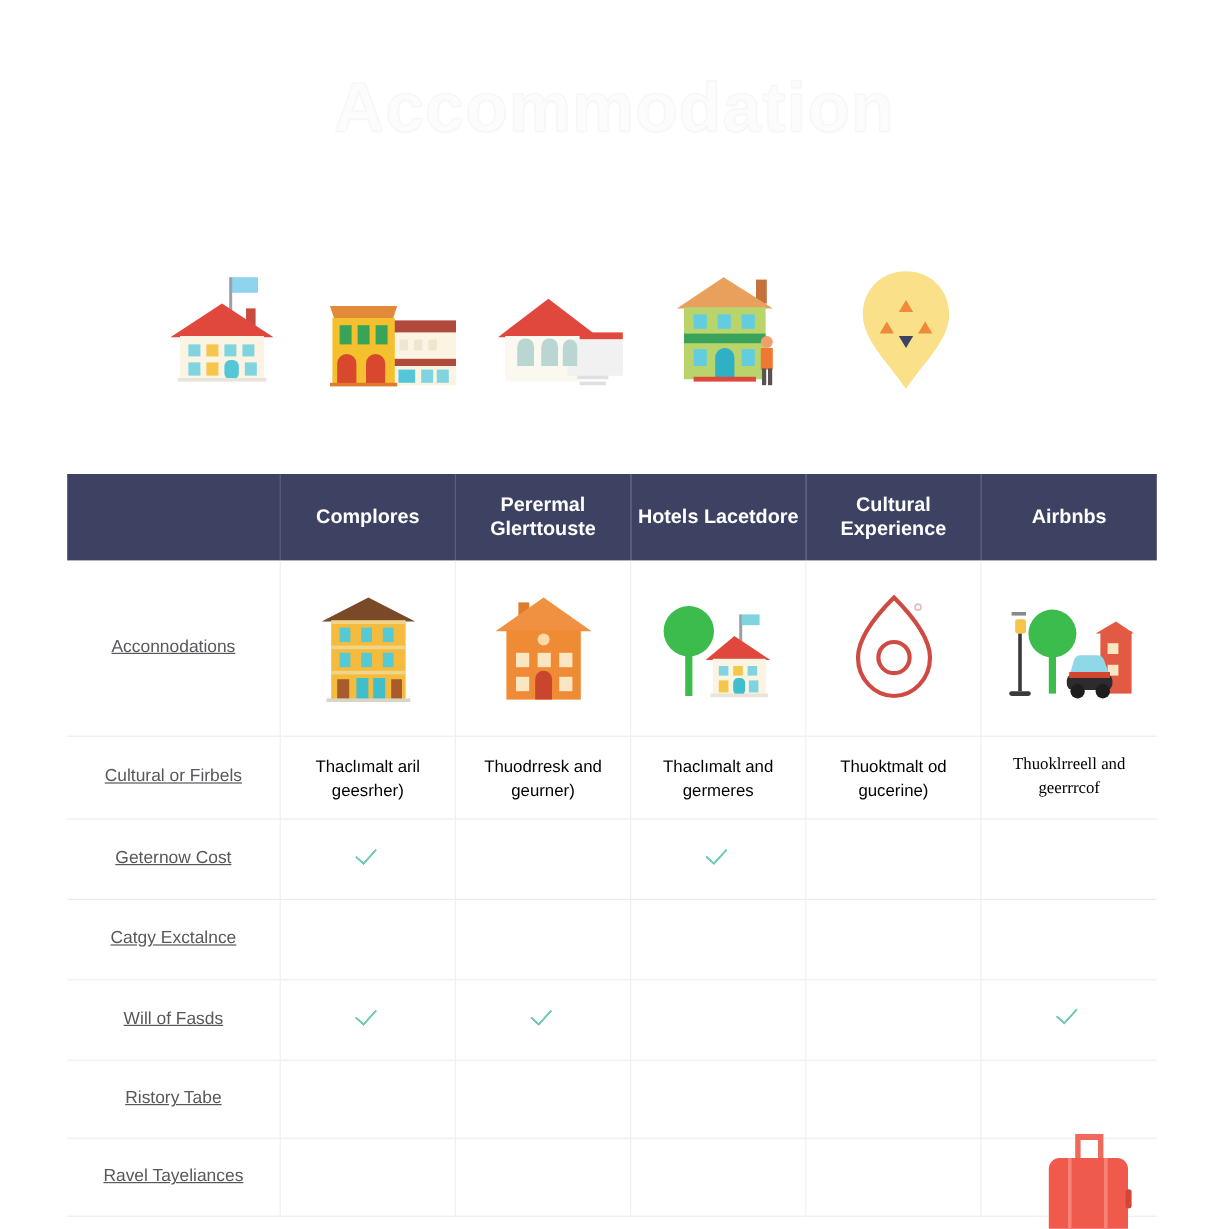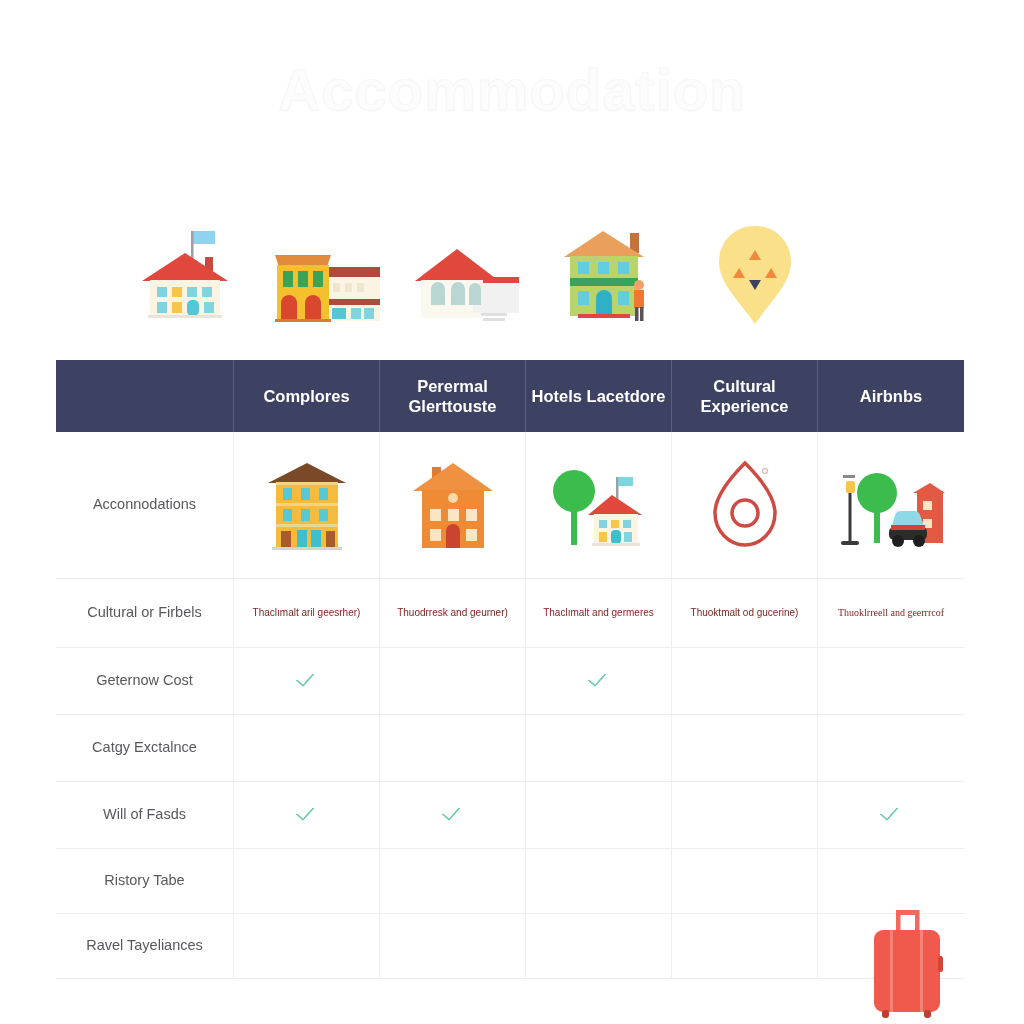--- a/index.html
+++ b/index.html
@@ -35,21 +35,21 @@
     justify-content:space-between;
   }
   .hero-cell{
     width:130px;height:130px;
     display:flex;align-items:center;justify-content:center;
   }
 
   
   .table-wrap{
     position:absolute;
-    top:360px;left:56px;
+    top:395px;left:56px;
     width:908px;
   }
   table.cmp{
     width:908px;
     border-collapse:separate;
     border-spacing:0;
     table-layout:fixed;
   }
   table.cmp th,table.cmp td{
     padding:0;
@@ -68,34 +68,35 @@
     line-height:1.22;
     border-right:1px solid #5a5f7d;
     padding:0 6px;
   }
   thead th:last-child{border-right:none;margin-top:11px;}
   thead th.corner{background:#3d4263;}
 
   tbody td{
     border-right:1px solid #efefef;
     border-bottom:1px solid #ededed;
-    font-size:10px;
-    color:#7f1d1d;
+    font-size:14px;
+    color:#000000;
     line-height:1.45;
     padding:0 8px;
   }
   tbody td:last-child{border-right:none;font-family:Liberation Serif, serif;}
   tbody tr:last-child td{border-bottom:1px solid #ededed;}
 
   td.rowlabel{
     text-align:left;
     padding-left:8px;
     color:#58585c;
     font-size:14.5px;
     border-right:1px solid #efefef;
+    text-decoration:underline;
   }
 
   tr.r-icons td{height:146px;}
   tr.r-desc td{height:68px;}
   tr.r-chk td{height:66px;}
   tr.r-plain td{height:66px;}
   tr.r-tall td{height:64px;}
 
   .check{
     display:inline-block;

